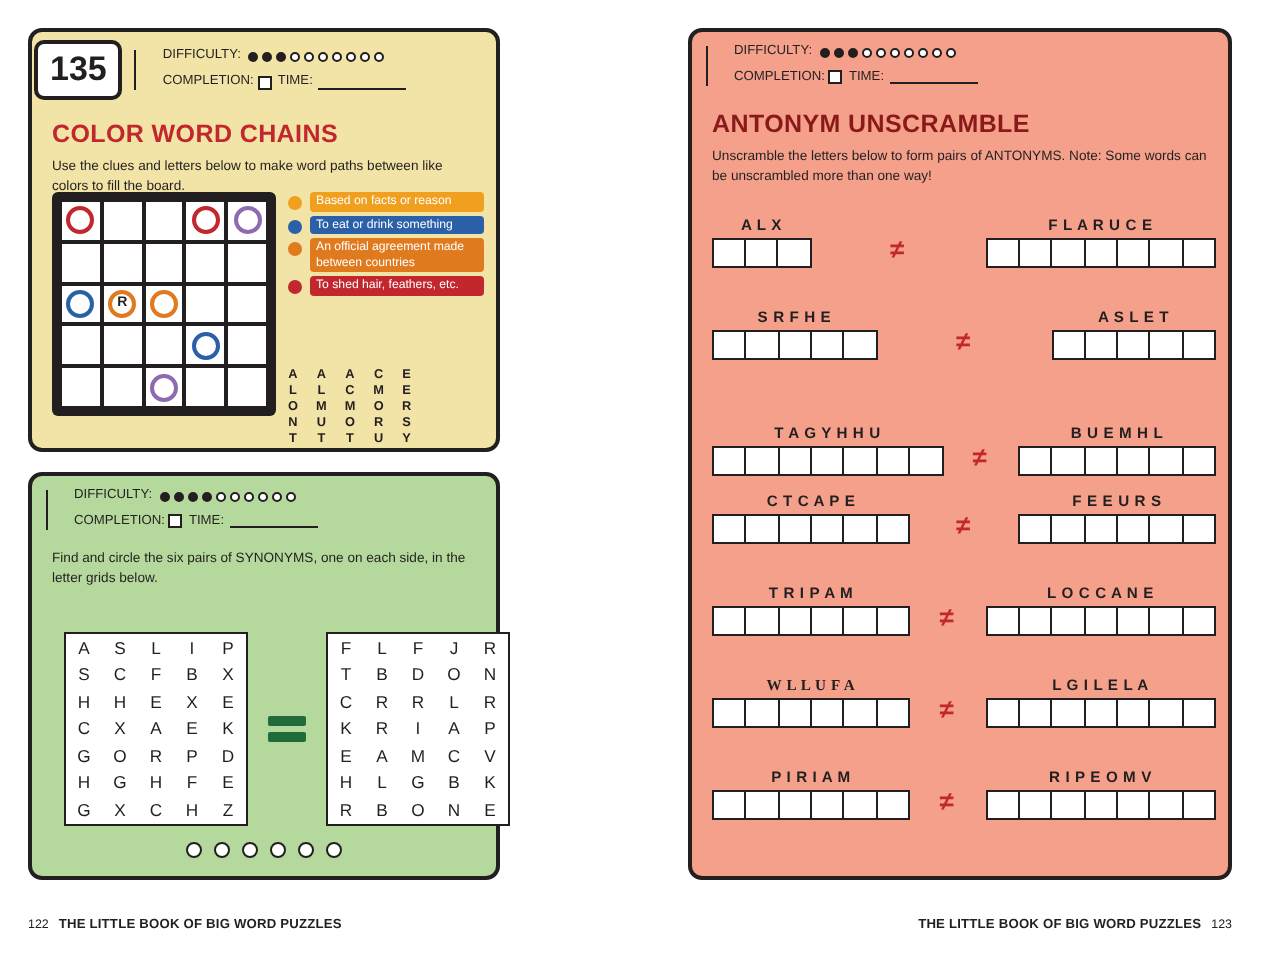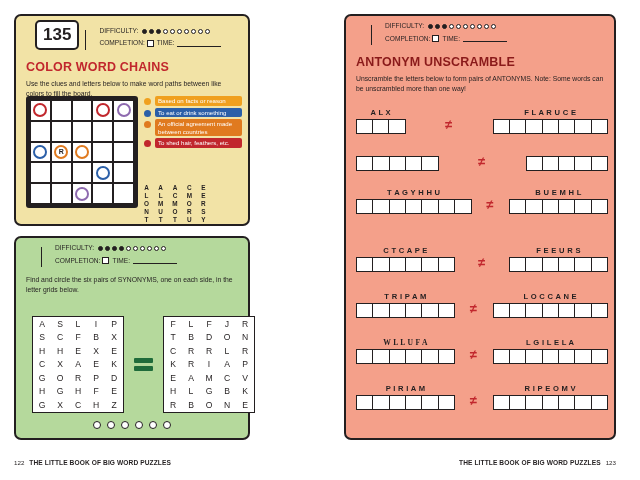--- a/index.html
+++ b/index.html
@@ -9,21 +9,21 @@
     font-family:"Liberation Sans", sans-serif;
     overflow:hidden;
     position:relative;
   }
   .page{position:absolute;top:0;width:320px;height:480px;}
   .page-left{left:0;}
   .page-right{left:320px;}
 
   
   .card{position:absolute;border:2px solid #231f20;border-radius:7px;box-sizing:border-box;}
-  .card-head{display:flex;align-items:flex-end;padding:4px 6px 3px 19px;box-sizing:border-box;}
+  .card-head{display:flex;align-items:center;padding:4px 6px 3px 1px;box-sizing:border-box;}
   .numbox{
     border:2px solid #231f20;border-radius:5px;background:#ffffff;
     font-weight:bold;font-size:17px;line-height:1;
     padding:4px 6px 5px 6px;color:#231f20;
   }
   .meta{margin-left:7px;font-size:6.6px;color:#231f20;line-height:1.9;}
   .meta .row{display:flex;align-items:center;white-space:nowrap;}
   .dots{display:inline-flex;gap:2px;margin-left:4px;align-items:center;}
   .dot{width:5px;height:5px;border-radius:50%;border:1px solid #231f20;box-sizing:border-box;}
   .dot.f{background:#231f20;}
@@ -406,41 +406,46 @@
               <i style="width: 16.5px;"></i>
               <i style="width: 16.5px;"></i>
               <i style="width: 16.5px;"></i>
               <i style="width: 16.5px;"></i>
               <i style="width: 16.5px;"></i>
               <i style="width: 16.5px;"></i>
             </div>
           </div>
         </div>
         <div class="row-item" style="top: 138px;">
+          <div class="word-letters">
+            <span style="width: 82.5px;">S R F H E</span>
+            <span style="width: 87px;"></span>
+            <span style="width: 82.5px;">A S L E T</span>
+          </div>
           <div style="display: flex; margin-top: 2px;">
             <div class="boxrow" style="width: 82.5px;">
               <i style="width: 16.5px;"></i>
               <i style="width: 16.5px;"></i>
               <i style="width: 16.5px;"></i>
               <i style="width: 16.5px;"></i>
               <i style="width: 16.5px;"></i>
             </div>
             <div style="width: 87px; position: relative;">
               <span class="neq" style="left: 39.5px; top: -1px;">≠</span>
             </div>
             <div class="boxrow" style="width: 82.5px;">
               <i style="width: 16.5px;"></i>
               <i style="width: 16.5px;"></i>
               <i style="width: 16.5px;"></i>
               <i style="width: 16.5px;"></i>
               <i style="width: 16.5px;"></i>
             </div>
           </div>
         </div>
-        <div class="row-item" style="top: 172px;">
+        <div class="row-item" style="top: 196px;">
           <div class="word-letters">
             <span style="width: 115.5px;">T A G Y H H U</span>
             <span style="width: 37.5px;"></span>
             <span style="width: 99px;">B U E M H L</span>
           </div>
           <div style="display: flex; margin-top: 2px;">
             <div class="boxrow" style="width: 115.5px;">
               <i style="width: 16.5px;"></i>
               <i style="width: 16.5px;"></i>
               <i style="width: 16.5px;"></i>

